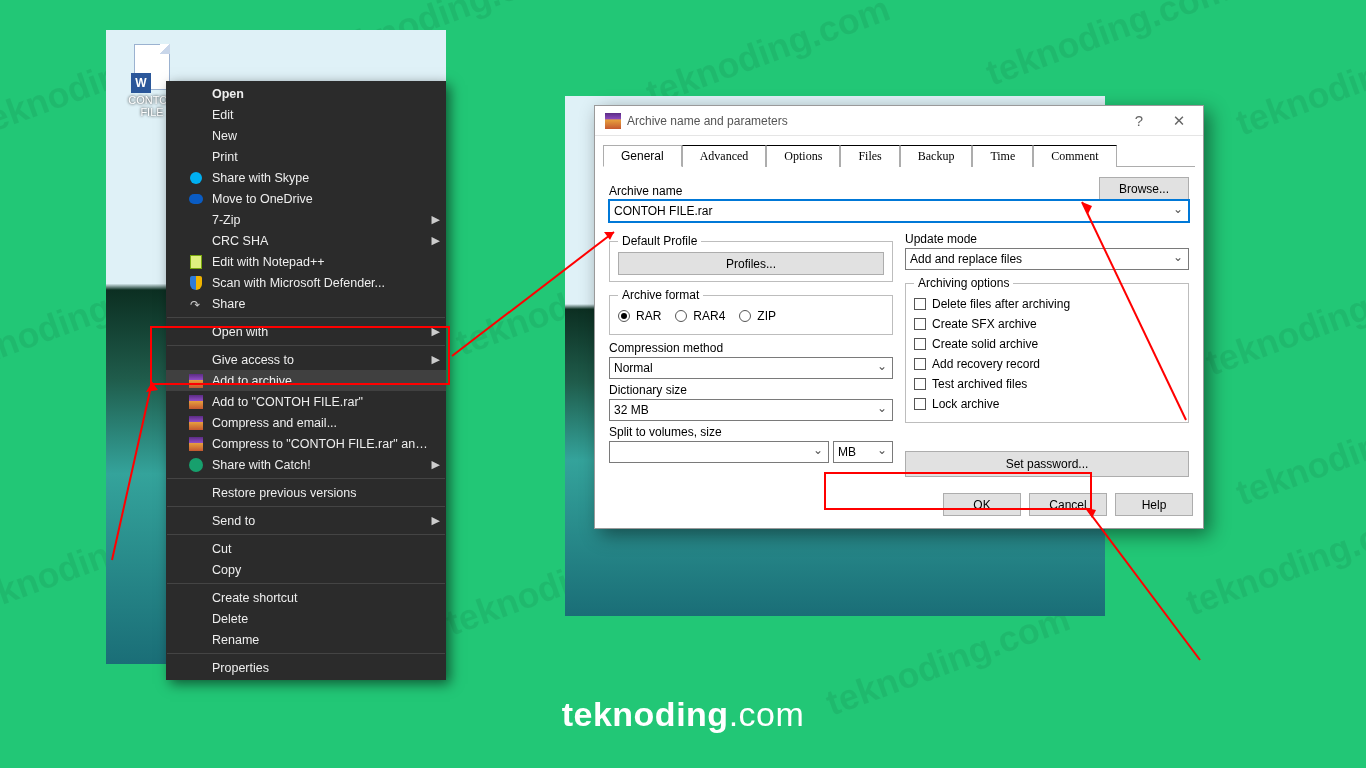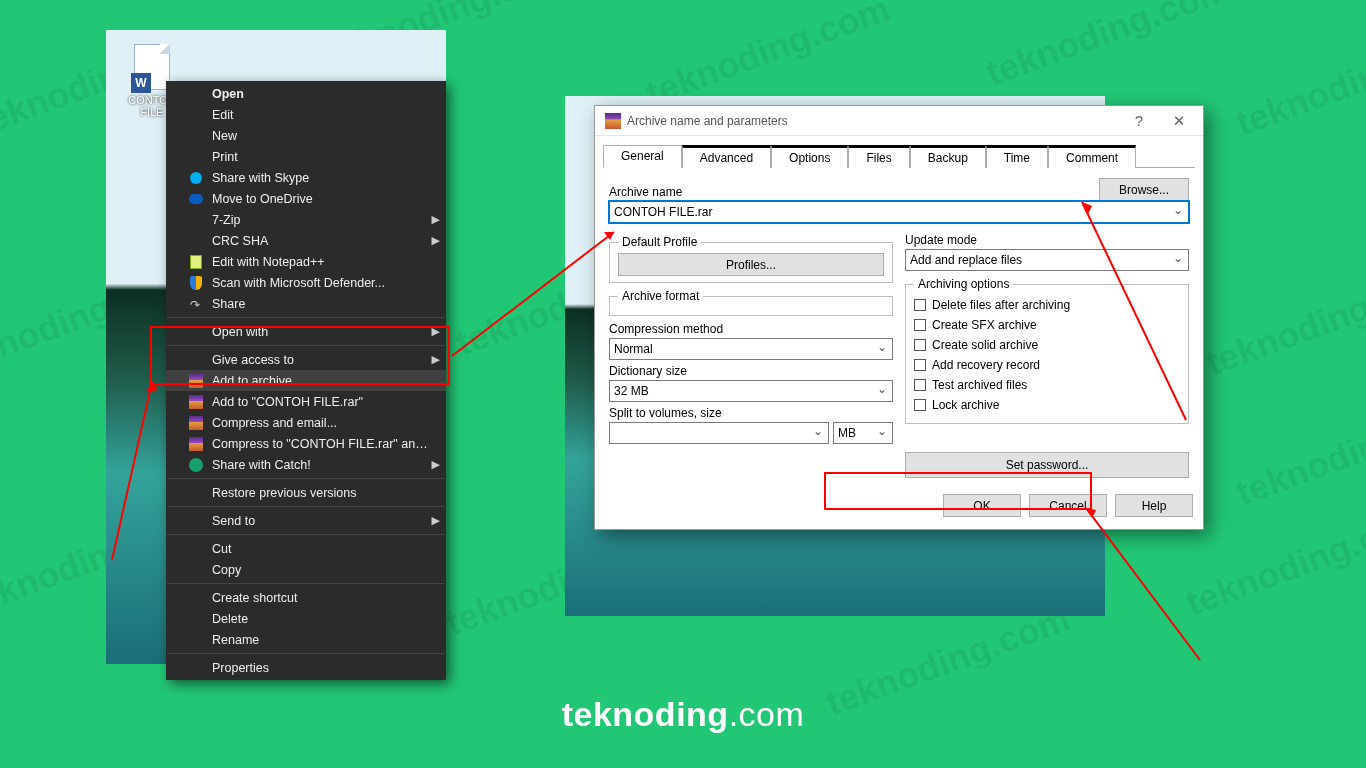--- a/index.html
+++ b/index.html
@@ -42,21 +42,21 @@
   .share-ico::before{content:"↷";color:#ccc;font-size:12px;}
 
   
   .dlg { position:absolute; left:594px; top:105px; width:610px; background:#fff; border:1px solid #9a9a9a; box-shadow:6px 6px 18px rgba(0,0,0,.45); font-size:12px; color:#000; }
   .dlg .titlebar { height:30px; background:#fff; display:flex; align-items:center; padding:0 4px; border-bottom:1px solid #e5e5e5;}
   .dlg .titlebar .appico{ width:16px; height:16px; margin:0 6px; background:linear-gradient(#5b2c84,#8e4bc1 40%,#e8a23e 41%,#c55830);}
   .dlg .titlebar .ttl{ flex:1; color:#555; }
   .dlg .titlebar .winbtn{ width:40px; text-align:center; color:#666; font-size:15px; line-height:30px; cursor:default;}
   .dlg .tabs { display:flex; padding:8px 8px 0 8px; gap:0; }
   .dlg .tab { border:1px solid #adadad; border-bottom:none; padding:3px 17px; background:#fff; font-size:12px; position:relative; top:1px; cursor:default;}
-  .dlg .tab:not(.active){ background:#fff; border-top:3px solid #000000; }
+  .dlg .tab:not(.active){ background:#fff; border-top:1px solid #000000;font-family:Liberation Serif, serif; }
   .dlg .tab.active{ background:#fff; border-bottom:1px solid #fff; z-index:2;}
   .dlg .tabbar-line{ margin:0 8px; border-top:1px solid #adadad;}
   .dlg .body { padding:10px 14px 6px 14px; }
   .dlg .two  { display:flex; gap:12px; }
   .dlg .col  { flex:1; }
   .dlg label { display:block; margin:4px 0 2px; }
   .dlg .combo,.dlg .txt { width:100%; height:22px; border:1px solid #7a7a7a; background:#fff; padding:0 4px; font-size:12px;}
   .dlg .combo { appearance:none; background:linear-gradient(#fff,#fff); }
   .dlg .combo-wrap{ position:relative; }
   .dlg .combo-wrap::after{ content:"⌄"; position:absolute; right:6px; top:2px; color:#555; pointer-events:none;}
@@ -288,20 +288,34 @@
 
     <div class="two" style="margin-top:6px;">
       <div class="col">
         <fieldset style="padding-bottom:6px;">
           <legend>Default Profile</legend>
           <button class="btn wide">Profiles...</button>
         </fieldset>
 
         <fieldset>
           <legend>Archive format</legend>
+          <div style="display:flex; gap:14px;">
+            <div class="radio">
+                <span class="dot fill"></span>
+                <span>RAR</span>
+              </div>
+            <div class="radio">
+                <span class="dot"></span>
+                <span>RAR4</span>
+              </div>
+            <div class="radio">
+                <span class="dot"></span>
+                <span>ZIP</span>
+              </div>
+          </div>
         </fieldset>
 
         <label>Compression method</label>
         <div class="combo-wrap"><input class="combo" value="Normal" style=""></div>
 
         <label>Dictionary size</label>
         <div class="combo-wrap"><input class="combo" value="32 MB" style=""></div>
 
         <label>Split to volumes, size</label>
         <div class="splitline">

